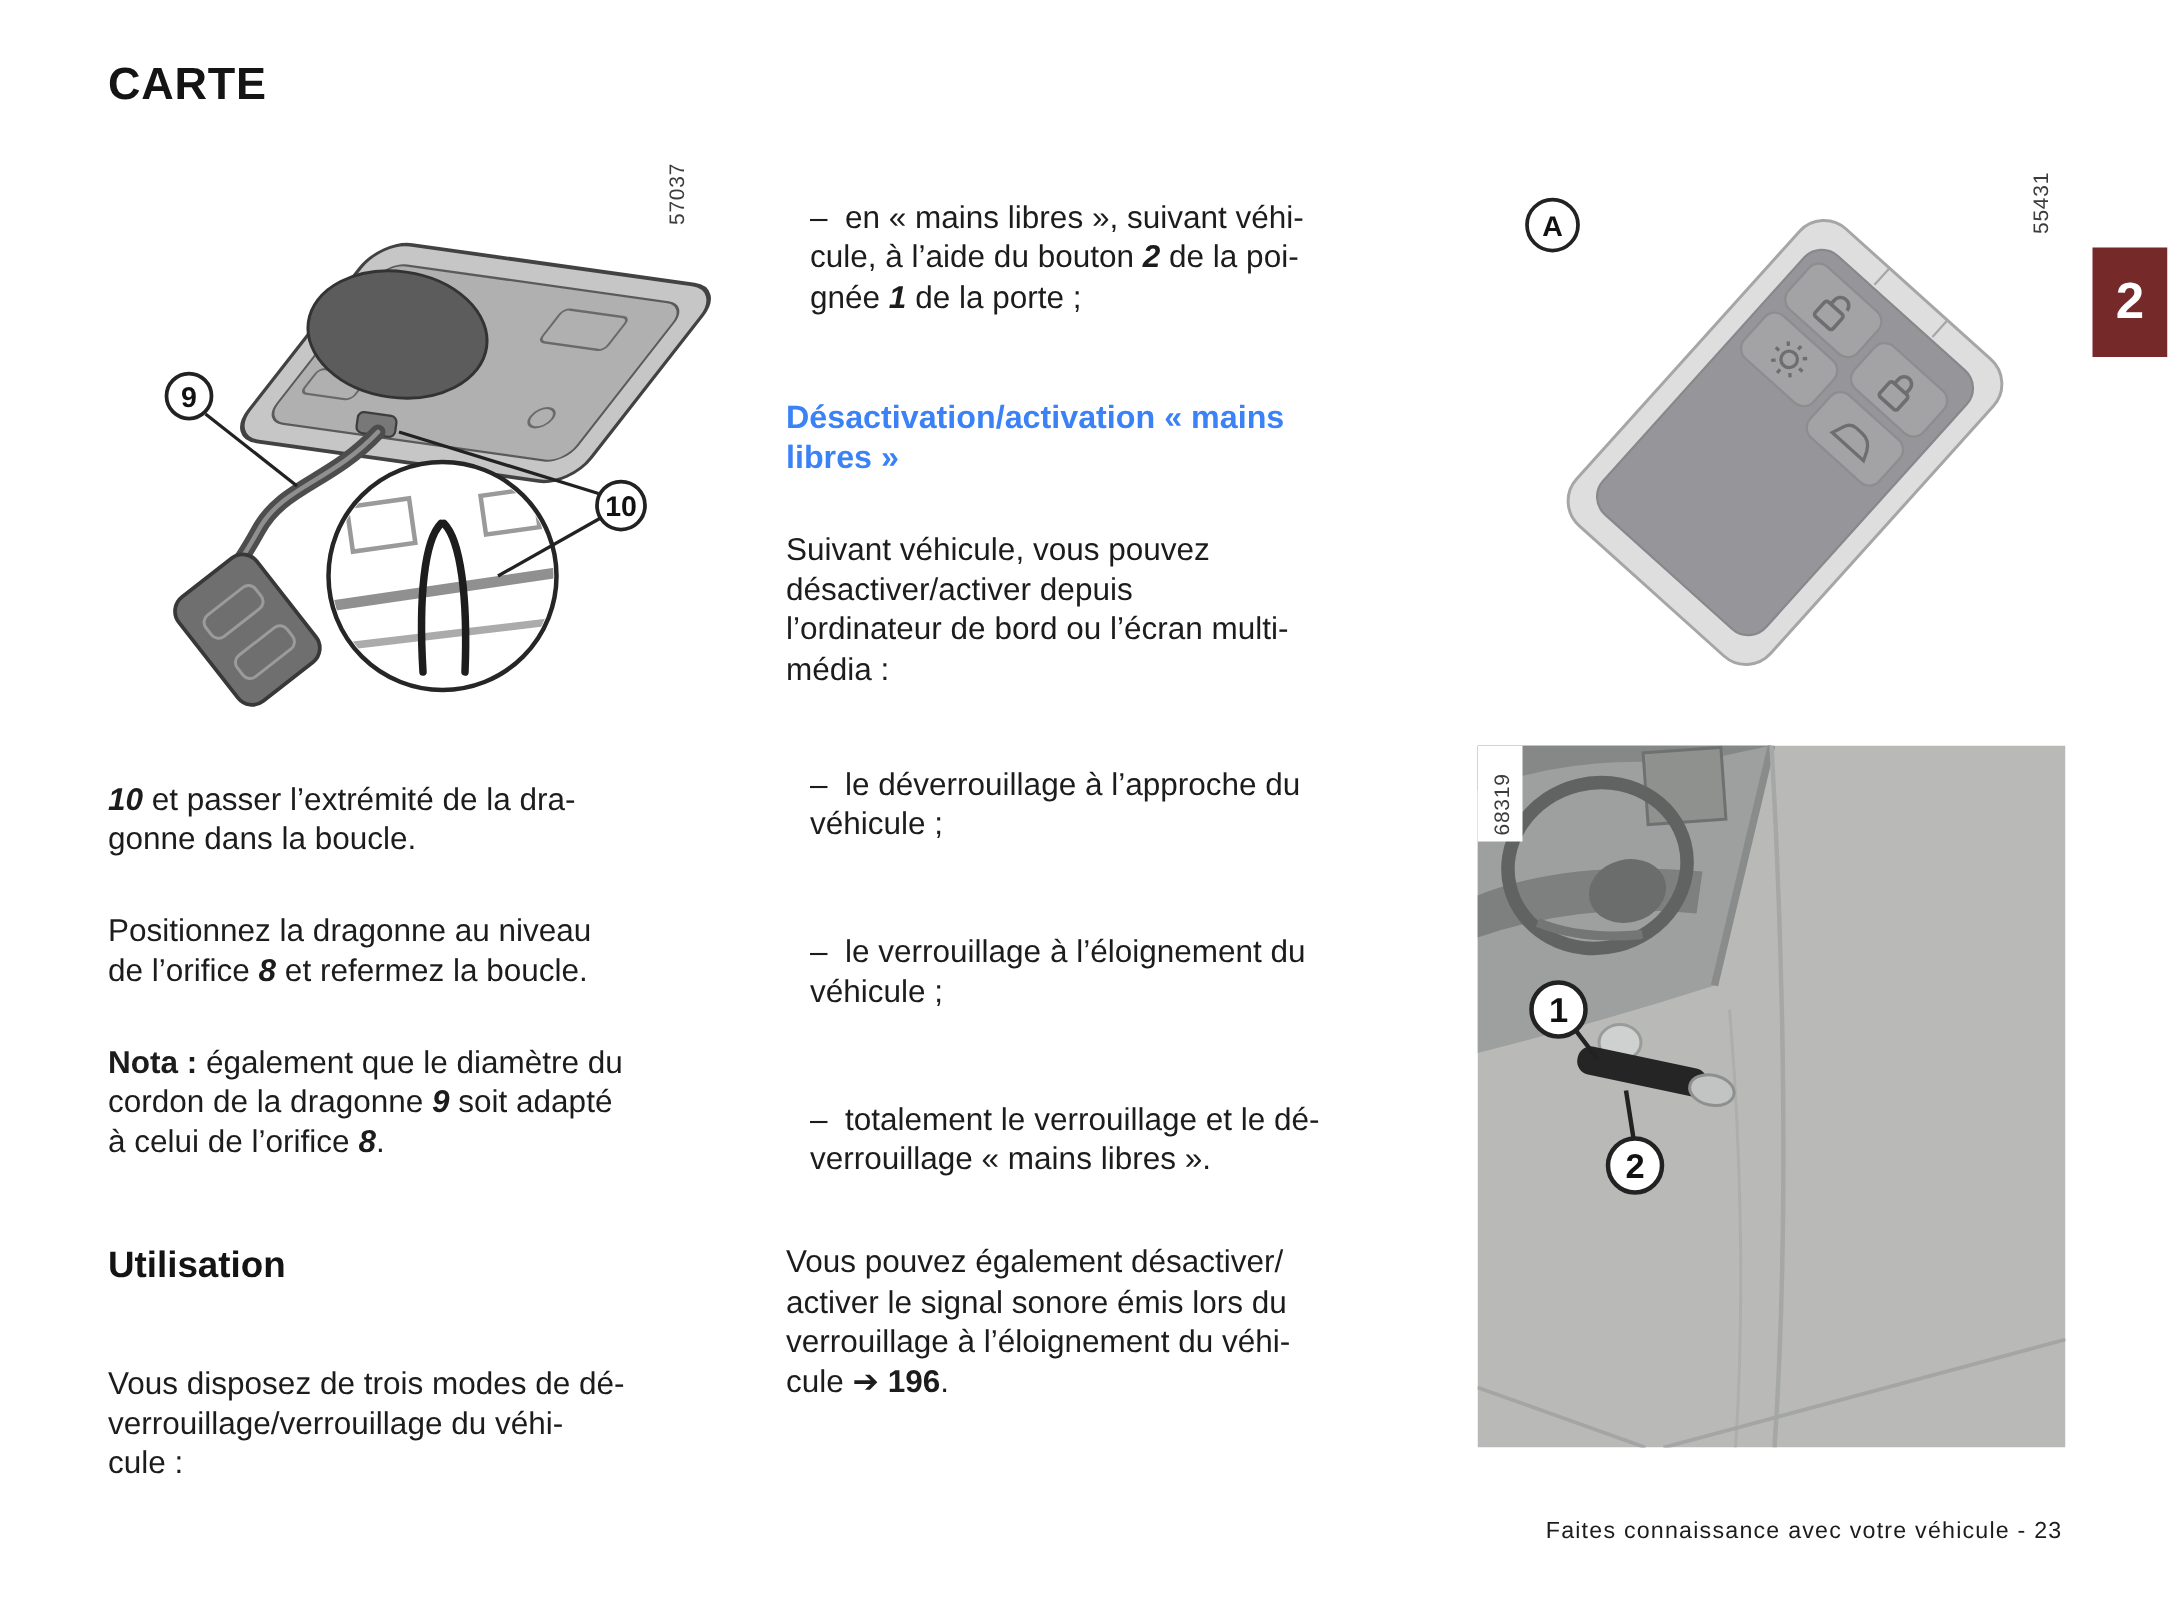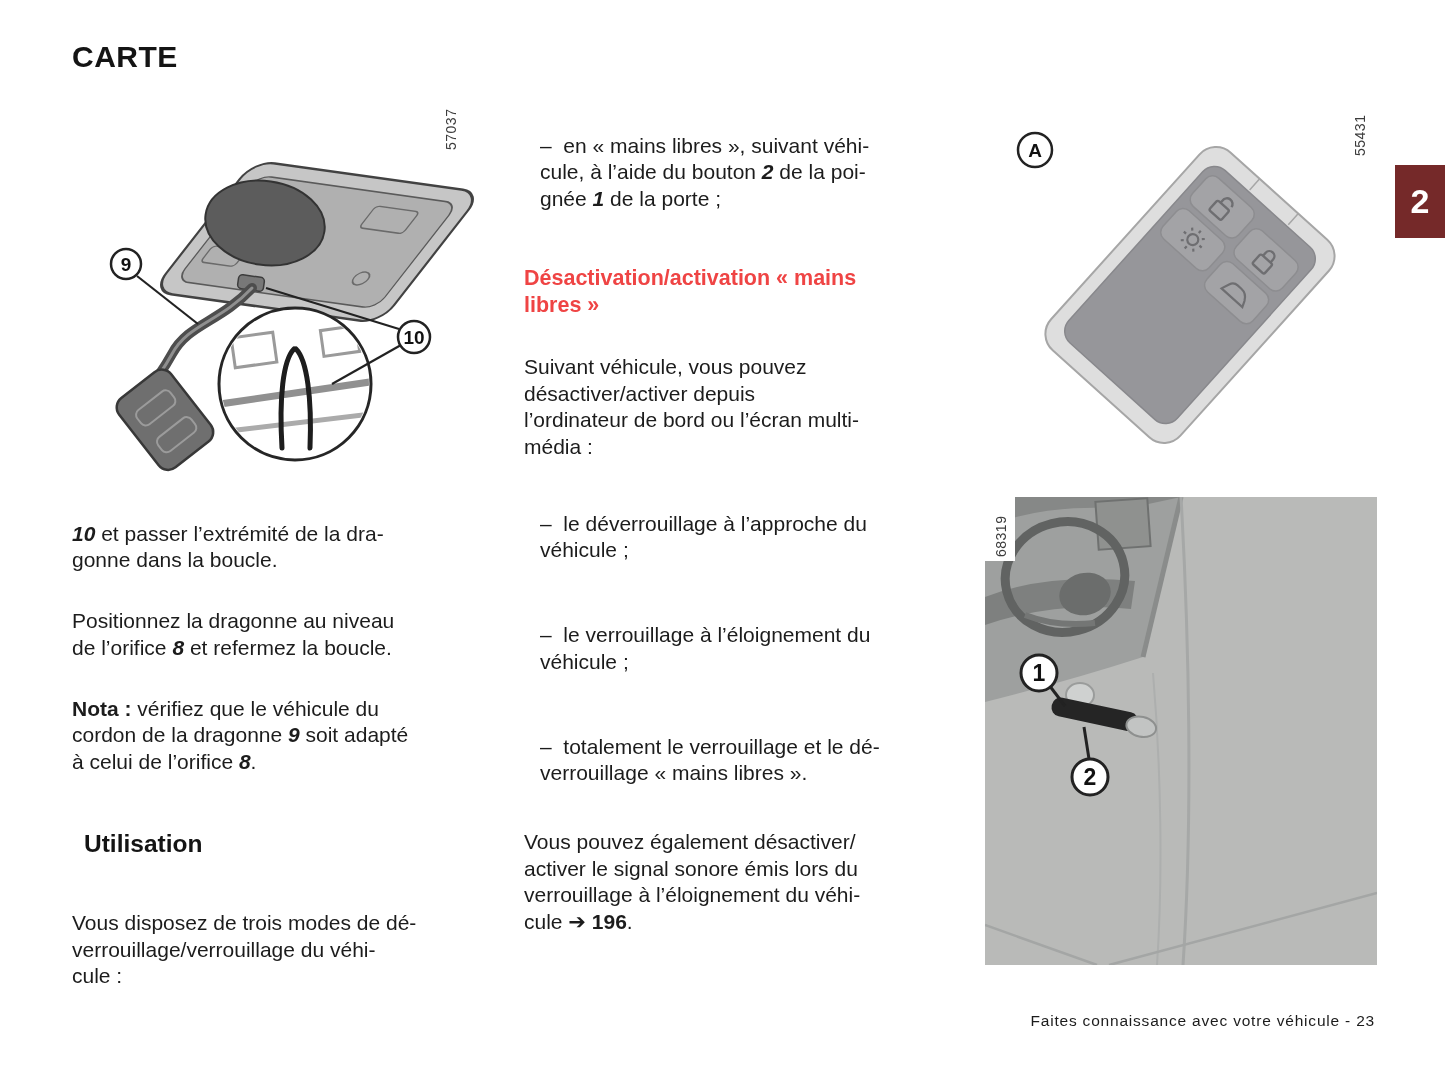--- a/index.html
+++ b/index.html
@@ -7,22 +7,22 @@
     width:1445px;height:1070px;position:relative;overflow:hidden;
     font-family:"Liberation Sans","DejaVu Sans",sans-serif;color:#1c1c1c;
   }
   .page-title{
     position:absolute;left:72px;top:40px;
     font-size:30px;font-weight:700;letter-spacing:.5px;color:#141414;text-align:right;
   }
   .textcol{position:absolute;font-size:21px;line-height:26.5px;white-space:pre-line;}
   .textcol p{margin:0 0 8px 0;}
   .textcol p.tight{margin:16px;}
-  .h2{font-size:24.5px;font-weight:700;line-height:28px;margin:20px 0 26px 12px;color:#141414;}
-  .h3{font-size:21.5px;font-weight:700;line-height:27px;margin:0 0 13px 0;color:#ef4444;}
+  .h2{font-size:24.5px;font-weight:700;line-height:28px;margin:20px 0 26px 0;color:#141414;}
+  .h3{font-size:21.5px;font-weight:700;line-height:27px;margin:0 0 13px 0;color:#3b82f6;}
   .mid-h3{margin:10px 0 9px 0;}
   .b{font-weight:700;}
   .i{font-style:italic;}
   .left-col{left:72px;top:494px;width:430px;}
   .mid-col{left:524px;top:90px;width:445px;}
   .fig{position:absolute;}
   .figref{font-size:14px;fill:#3c3c3c;letter-spacing:.5px;font-family:"Liberation Sans","DejaVu Sans",sans-serif;}
   .co-circle{fill:#ffffff;stroke:#222222;stroke-width:2.5px;}
   .co-text{font-size:19px;font-weight:700;fill:#111111;text-anchor:middle;font-family:"Liberation Sans","DejaVu Sans",sans-serif;}
   .co-text.big{font-size:23px;}
@@ -97,21 +97,21 @@
     <circle class="co-circle" cx="344" cy="245" r="16"></circle>
     <text class="co-text" x="344" y="252">10</text>
   </g>
 </svg>
 
 <div class="textcol left-col">
   <p><span class="b i">10</span><span> et passer l’extrémité de la dra-
 gonne dans la boucle.</span></p>
   <p><span>Positionnez la dragonne au niveau
 de l’orifice </span><span class="b i">8</span><span> et refermez la boucle.</span></p>
-  <p><span class="b">Nota :</span><span> vérifiez que le véhicule du
+  <p><span class="b">Nota :</span><span> également que le diamètre du
 cordon de la dragonne </span><span class="b i">9</span><span> soit adapté
 à celui de l’orifice </span><span class="b i">8</span><span>.</span></p>
   <div class="h2">Utilisation</div>
   <p><span>Vous disposez de trois modes de dé-
 verrouillage/verrouillage du véhi-
 cule :</span></p>
   
 </div>
 
 <div class="textcol mid-col">

